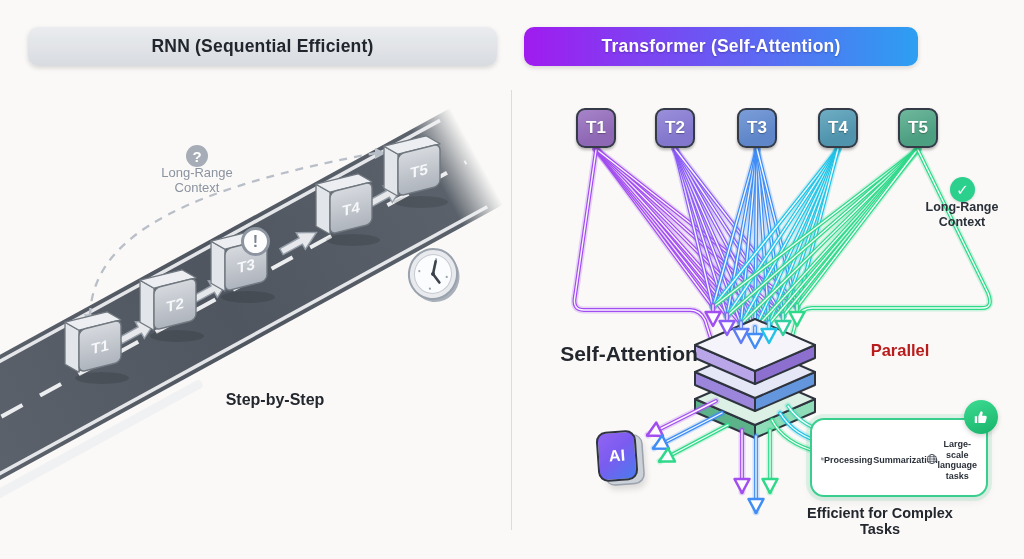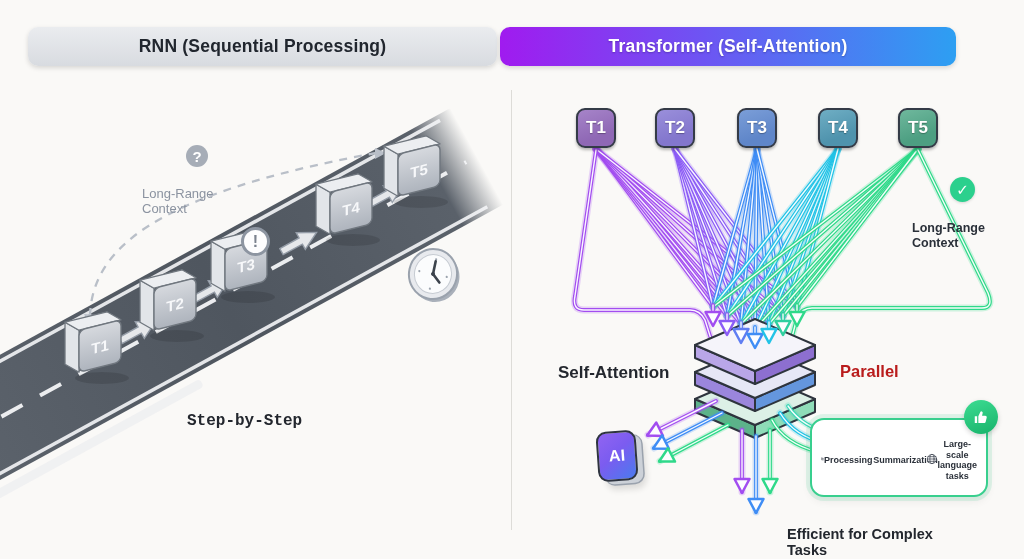--- a/index.html
+++ b/index.html
@@ -15,40 +15,40 @@
     display:flex;align-items:center;justify-content:center;
     font-size:17.5px;font-weight:700;letter-spacing:.2px;
     box-shadow:0 2px 5px rgba(0,0,0,.14);
   }
   .hdr-left{
     left:28px;width:469px;
     background:linear-gradient(180deg,#eaecef 0%,#d8dbe0 100%);
     color:#21262e;
   }
   .hdr-right{
-    left:500px;width:456px;
+    left:524px;width:394px;
     background:linear-gradient(90deg,#a01bef 0%,#6d55f3 45%,#2d9ff2 100%);
     color:#ffffff;
     text-shadow:0 1px 2px rgba(30,20,80,.35);
   }
   .divider{position:absolute;left:511px;top:90px;width:1px;height:440px;background:#dddcd8;}
   svg.art{position:absolute;top:0;left:0;}
   .overlay{position:absolute;}
   .badge{
     position:absolute;border-radius:50%;
     display:flex;align-items:center;justify-content:center;
     font-weight:700;
   }
   .q-badge{left:186px;top:145px;width:22px;height:22px;background:#a6adb7;color:#fff;font-size:15px;}
   .w-badge{left:241px;top:227px;width:23px;height:23px;background:#fdfdfe;border:3px solid #8d95a1;color:#7b828e;font-size:16px;}
   .chk-badge{left:950px;top:177px;width:25px;height:25px;background:#2bd08d;color:#fff;font-size:15px;box-shadow:0 1px 3px rgba(0,0,0,.15);}
-  .lbl{position:absolute;margin-top:21px;}
+  .lbl{position:absolute;text-align:center;}
   .lbl-longrange-left{left:142px;top:165px;width:110px;font-size:13px;line-height:15px;color:#8b93a0;font-weight:500;}
-  .lbl-step{left:187px;top:391px;width:160px;font-size:16px;font-weight:700;color:#23272e;font-family:Liberation Mono, monospace;}
-  .lbl-selfatt{left:558px;top:342px;width:142px;font-size:17px;font-weight:700;color:#23272e;}
+  .lbl-step{left:195px;top:391px;width:160px;font-size:16px;font-weight:700;color:#23272e;}
+  .lbl-selfatt{left:558px;top:342px;width:142px;font-size:21px;font-weight:700;color:#23272e;}
   .lbl-parallel{left:840px;top:339px;width:120px;font-size:16.5px;line-height:23px;font-weight:700;color:#b91c1c;}
   .lbl-longrange-right{left:912px;top:200px;width:100px;font-size:12.5px;line-height:15px;font-weight:600;color:#2a3039;}
   .lbl-efficient{left:787px;top:505px;width:186px;font-size:14.5px;font-weight:700;color:#23272e;}
   .tok{
     position:absolute;width:40px;height:40px;border-radius:9px;
     border:2.5px solid #343b47;box-sizing:border-box;
     display:flex;align-items:center;justify-content:center;
     color:#fff;font-weight:700;font-size:17px;
     box-shadow:0 2px 3px rgba(0,0,0,.28);
     text-shadow:0 1px 1px rgba(0,0,0,.3);
@@ -76,21 +76,21 @@
     background:linear-gradient(160deg,#3ddc92,#17b26a);
     display:flex;align-items:center;justify-content:center;
     box-shadow:0 2px 5px rgba(0,0,0,.18);
   }
 </style>
 </head>
 <body>
 
 <div class="stage">
 
-  <div class="hdr hdr-left">RNN (Sequential Processing)</div>
+  <div class="hdr hdr-left">RNN (Sequential Efficient)</div>
   <div class="hdr hdr-right">Transformer (Self-Attention)</div>
   <div class="divider"></div>
 
   <svg id="left-art" class="art" width="512" height="559" viewBox="0 0 512 559">
       <defs>
         <linearGradient id="roadGrad" gradientUnits="userSpaceOnUse" x1="-380" y1="0" x2="270" y2="0">
           <stop offset="0%" stop-color="#5c636c" stop-opacity="0"></stop>
           <stop offset="8%" stop-color="#5c636c" stop-opacity="1"></stop>
           <stop offset="55%" stop-color="#4f565f" stop-opacity="1"></stop>
           <stop offset="93%" stop-color="#5a616a" stop-opacity="1"></stop>

